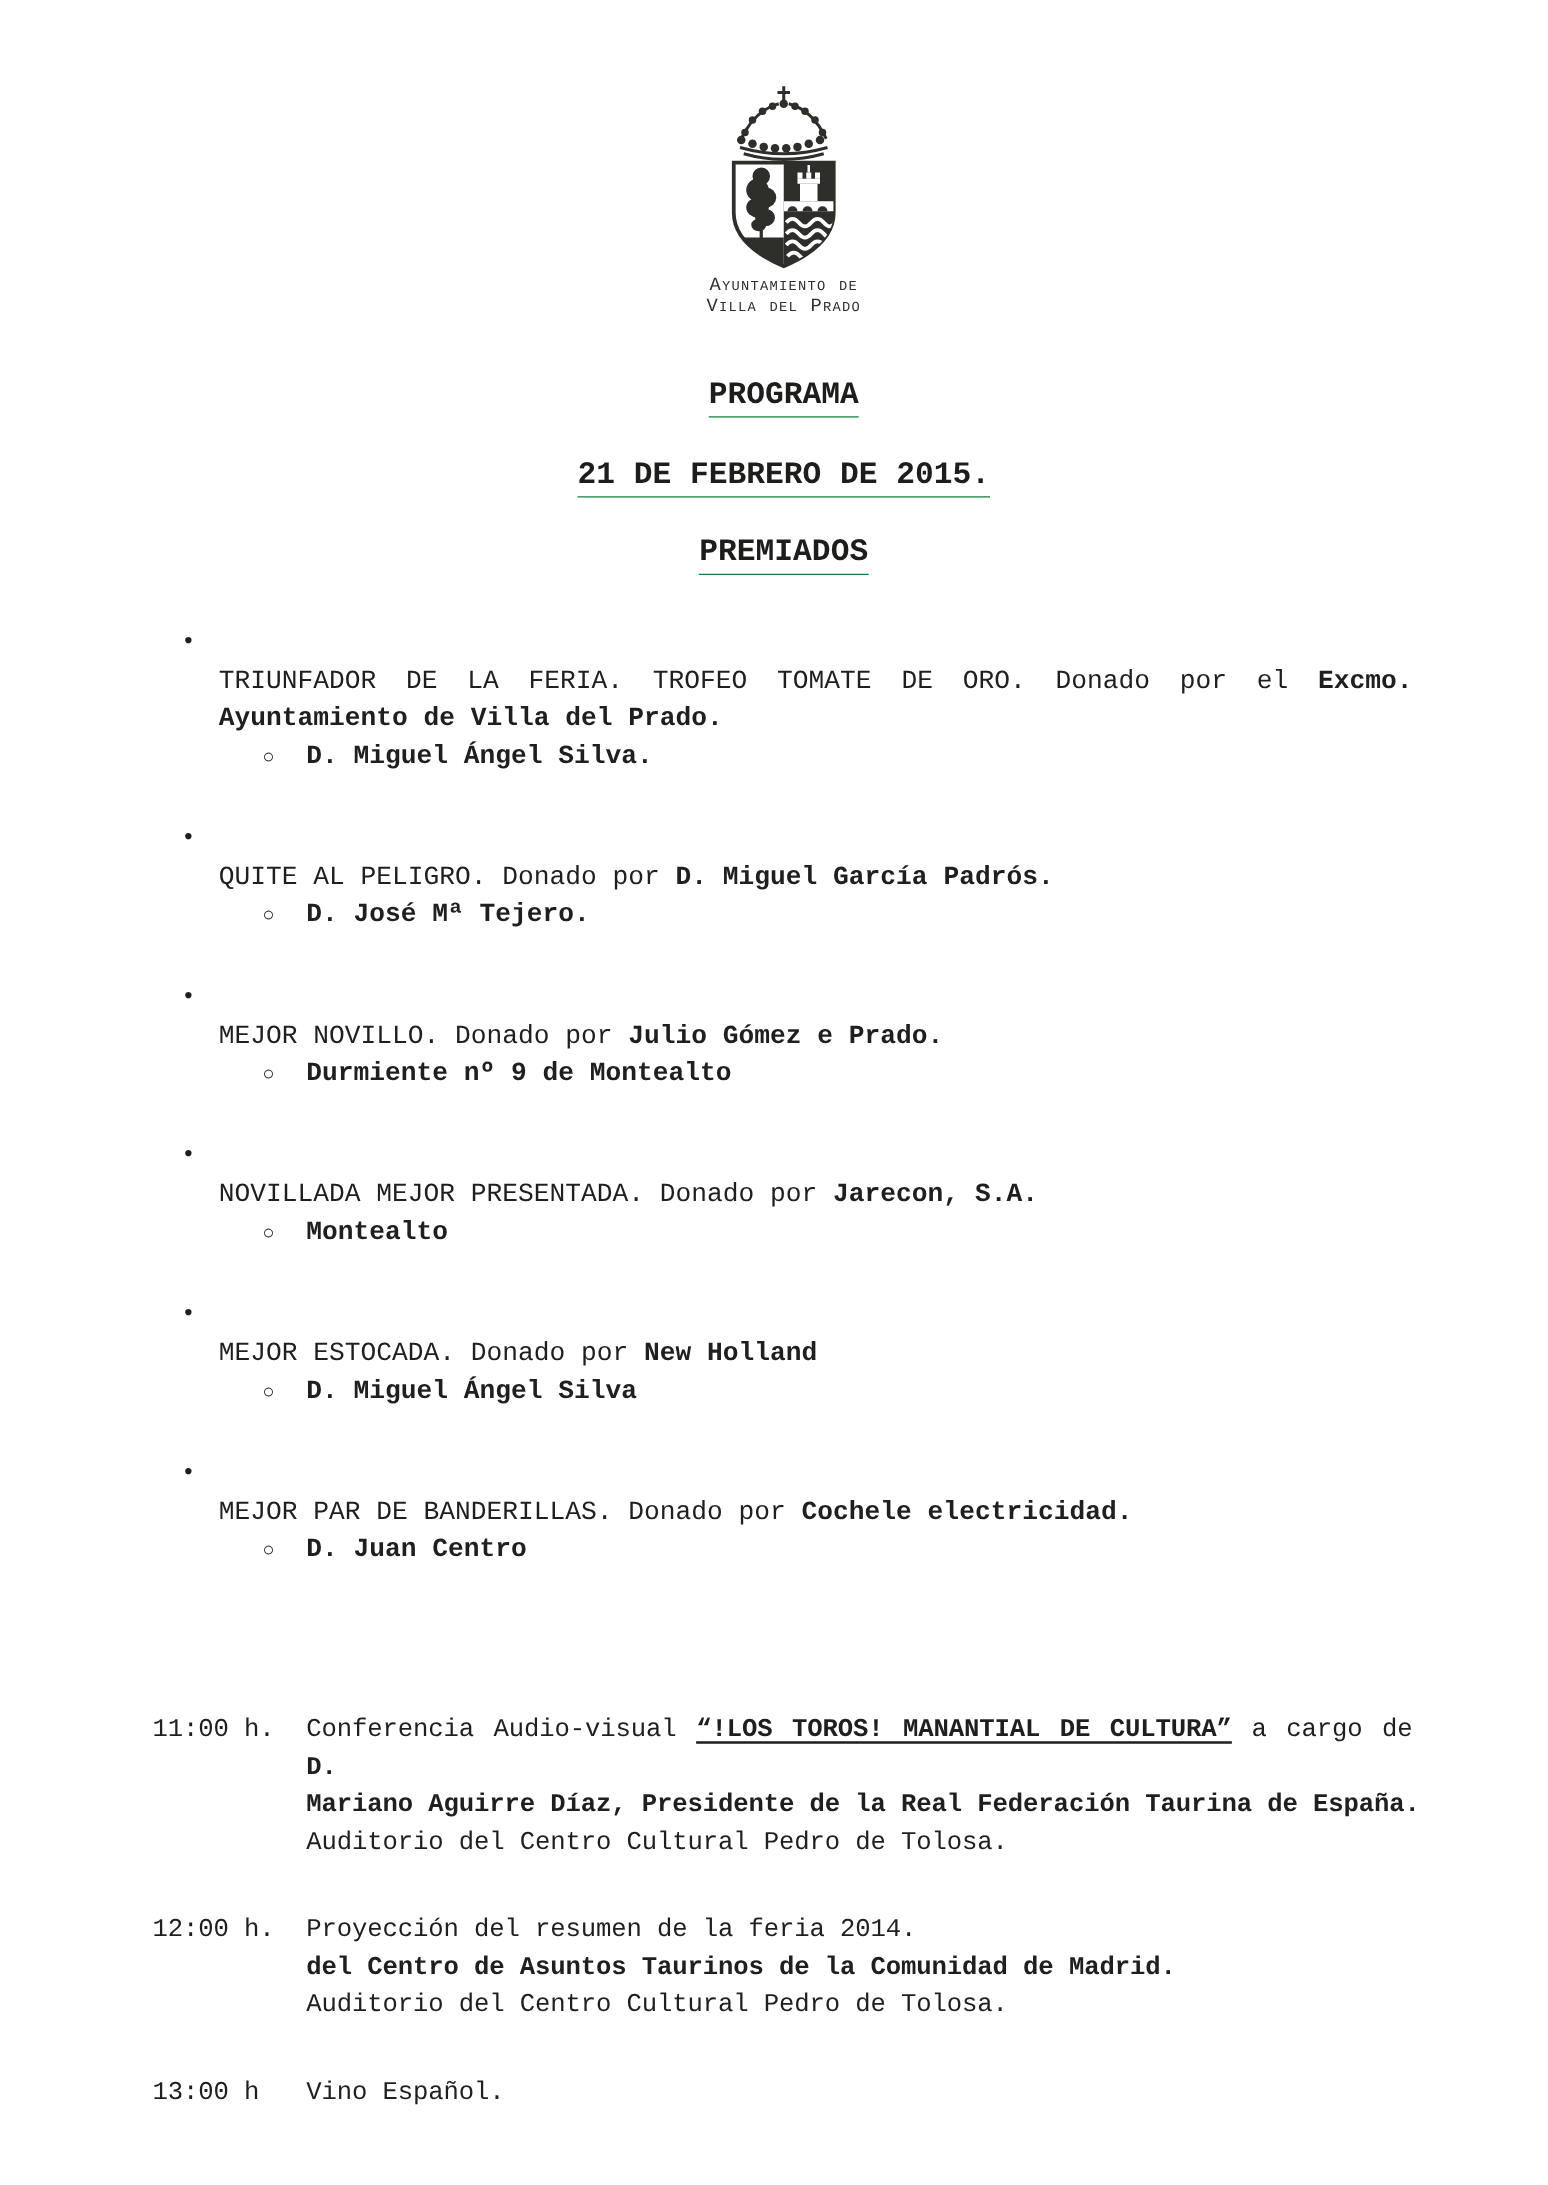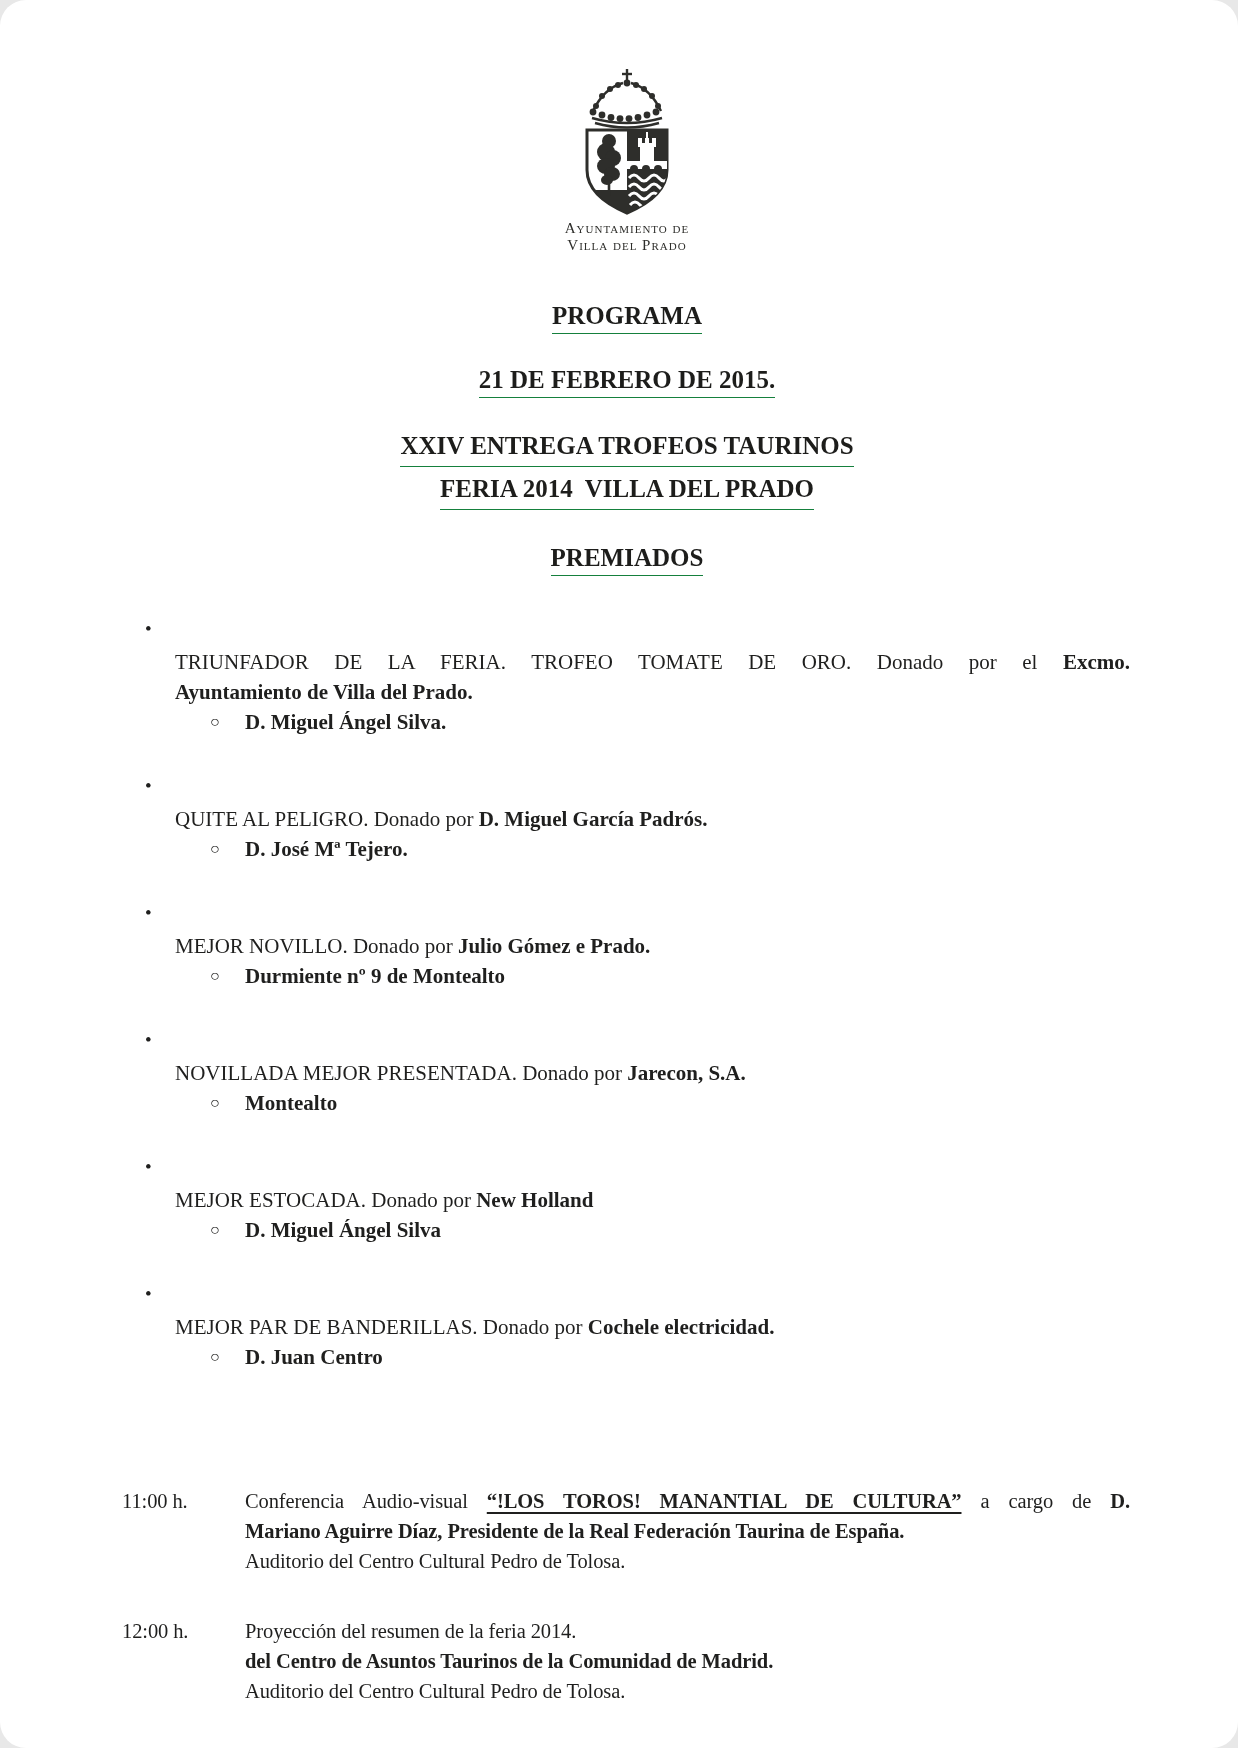--- a/index.html
+++ b/index.html
@@ -1,26 +1,25 @@
 <!DOCTYPE html>
 <html><head>
 <meta charset="utf-8">
 <style>
   html,body{margin:0;padding:0;background:#e8e8e8;}
   .page{
     position:relative;
     width:1238px;height:1748px;
     margin:0 auto;
     background:#ffffff;
-    font-family:Liberation Serif, serif;
+    font-family:Liberation Mono, monospace;
     color:#1f1f1e;
     box-sizing:border-box;
     padding:66px 108px 12px 80px;
     overflow:hidden;
-    border-radius:26px;
   }
   
   .logo-block{position:relative;left:22px;text-align:center;}
   .logo-block svg{display:block;margin:0 auto;}
   .logo-caption{margin-top:4px;font-variant:small-caps;font-size:15px;line-height:17px;
     letter-spacing:1px;color:#2e2e2b;font-weight:500;}
   
   .head{position:relative;left:22px;text-align:center;font-size:25px;font-weight:bold;
     line-height:28px;margin:0;color:#1d1d1b;}
   .hu{display:inline-block;border-bottom:1px solid #15803d;padding-bottom:3px;}
@@ -137,24 +136,20 @@
     <div class="logo-caption">
       <div>Ayuntamiento de</div>
       <div>Villa del Prado</div>
     </div>
   </div>
 
   <h1 class="head" id="t-programa"><span class="hu">PROGRAMA</span></h1>
 
   <h2 class="head" id="t-date"><span class="hu">21 DE FEBRERO DE 2015.</span></h2>
 
-  <h2 class="head" id="t-event">
-    <span class="hu">XXIV ENTREGA TROFEOS TAURINOS</span><br>
-    <span class="hu">FERIA 2014&nbsp; VILLA DEL PRADO</span>
-  </h2>
 
   <h2 class="head" id="t-premiados"><span class="hu">PREMIADOS</span></h2>
 
   <div id="awards">
       <div class="award">
         <div class="award-main">
           <span class="marker disc">•</span>
           <div class="award-text">
             <div class="tline jf"><span class="seg">TRIUNFADOR DE LA FERIA. TROFEO TOMATE DE ORO. Donado por el </span><span class="seg b">Excmo.</span></div>
             <div class="tline"><span class="seg b">Ayuntamiento de Villa del Prado.</span></div>

